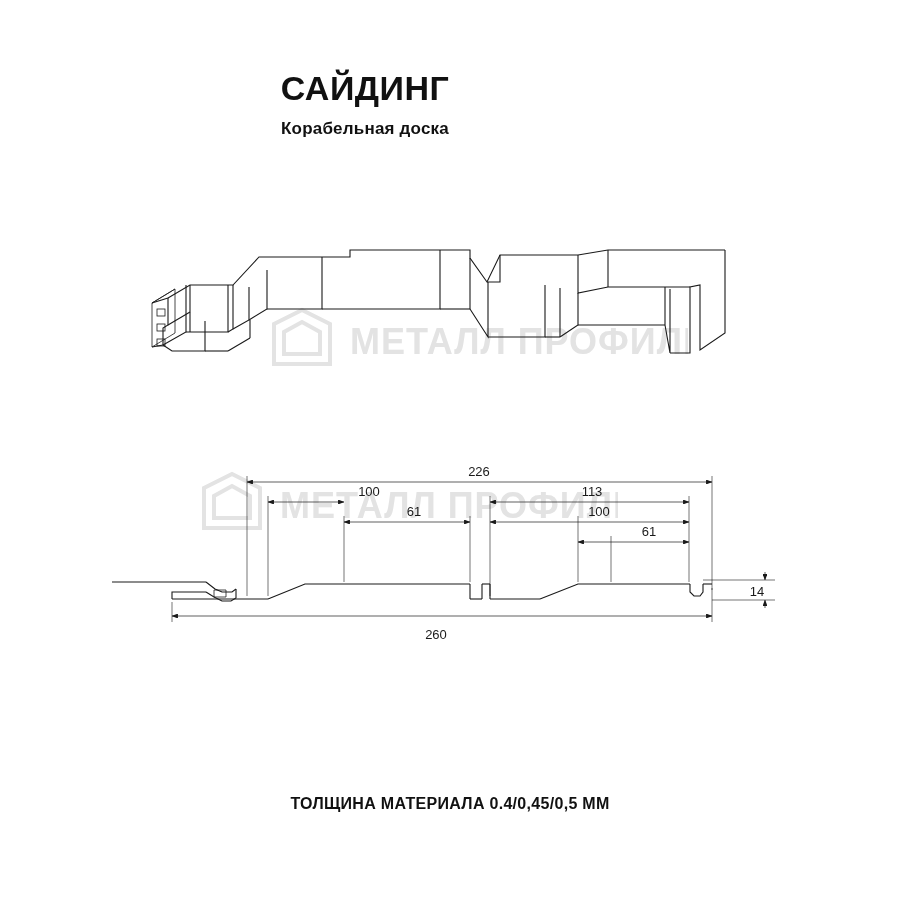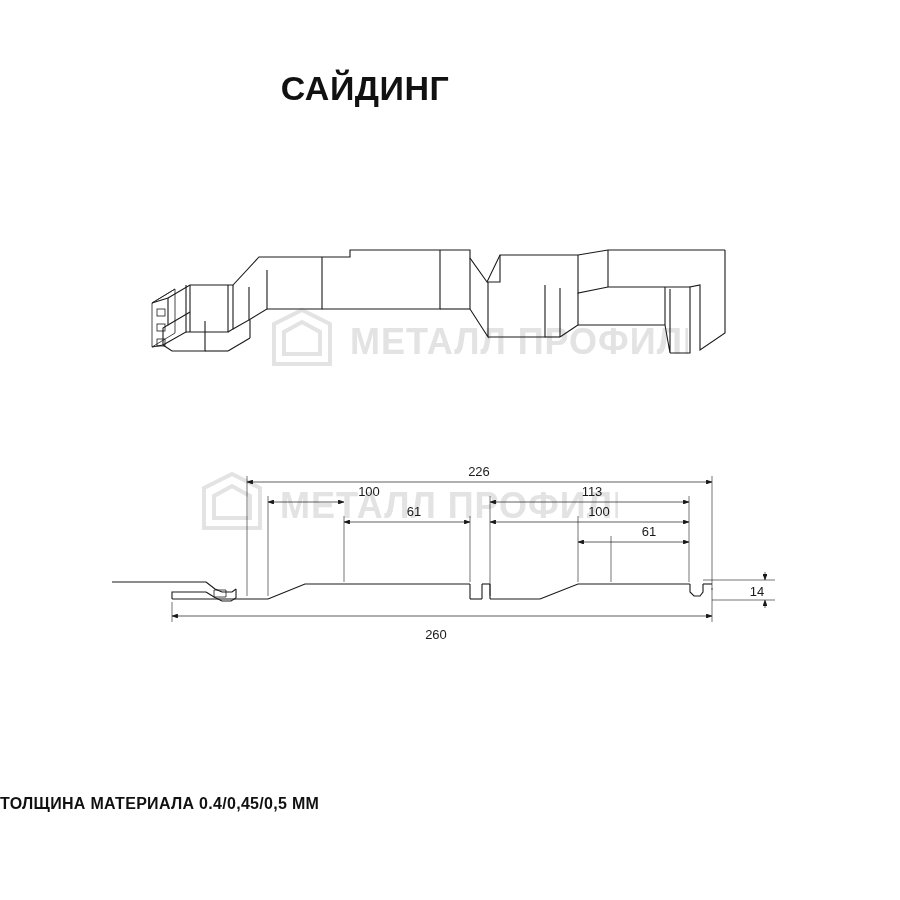--- a/index.html
+++ b/index.html
@@ -48,21 +48,21 @@
     font-weight: bold;
     color: #111;
     letter-spacing: 0.2px;
   }
   
   .footer {
     position: absolute;
     left: 0;
     top: 795px;
     width: 900px;
-    text-align: left;
+    text-align: center;
     font-size: 16px;
     font-weight: bold;
     color: #111;
     letter-spacing: 0.3px;
   }
   
   .iso-area {
     position: absolute;
     left: 0;
     top: 225px;
@@ -104,20 +104,21 @@
   .wm1 { left: 268px; top: 288px; }
   .wm2 { left: 198px; top: 452px; }
 </style>
 </head>
 <body>
 
 <div class="page">
 
   <div class="header">
     <div class="title">САЙДИНГ</div>
+    <div class="subtitle">Корабельная доска</div>
   </div>
 
   <div class="wm wm1">
     <svg width="420" height="105" viewBox="0 0 420 105">
       <g class="wm-shape">
         <path d="M6 76 L6 36 L34 22 L62 36 L62 76 Z"></path>
         <path d="M16 66 L16 44 L34 34 L52 44 L52 66 Z"></path>
       </g>
       <text class="wm-text" x="82" y="66" font-size="36">МЕТАЛЛ ПРОФИЛЬ</text>
     </svg>

